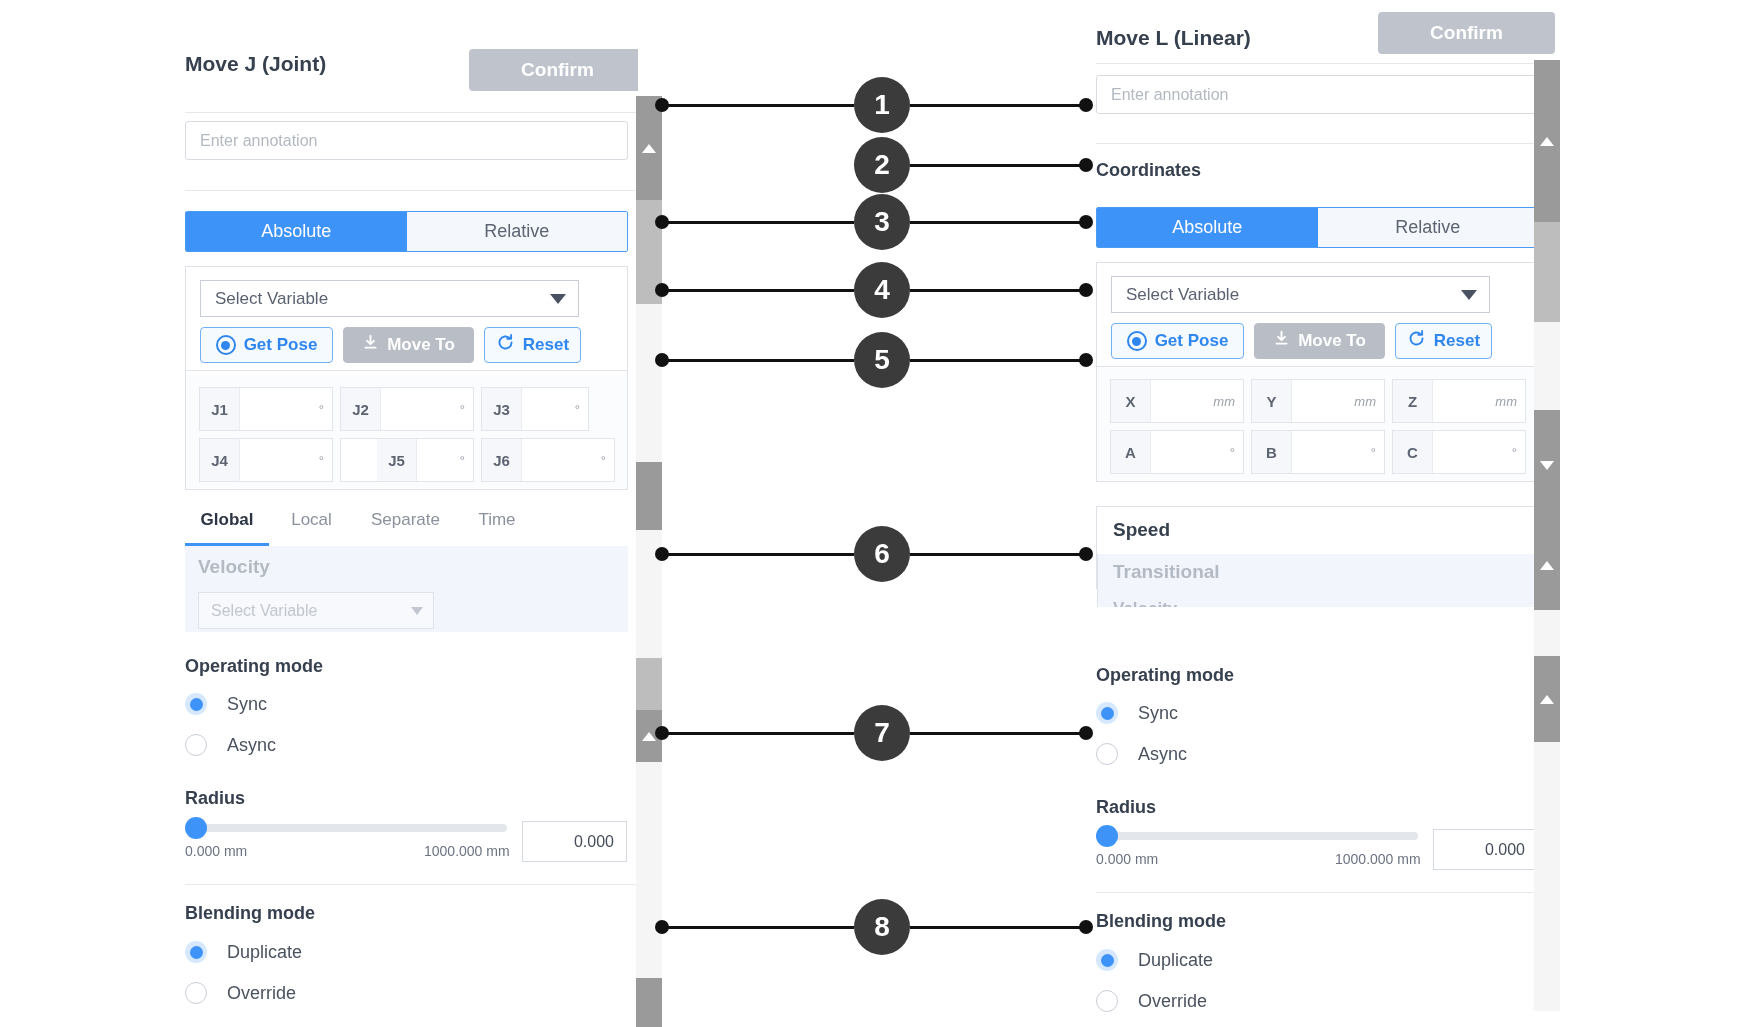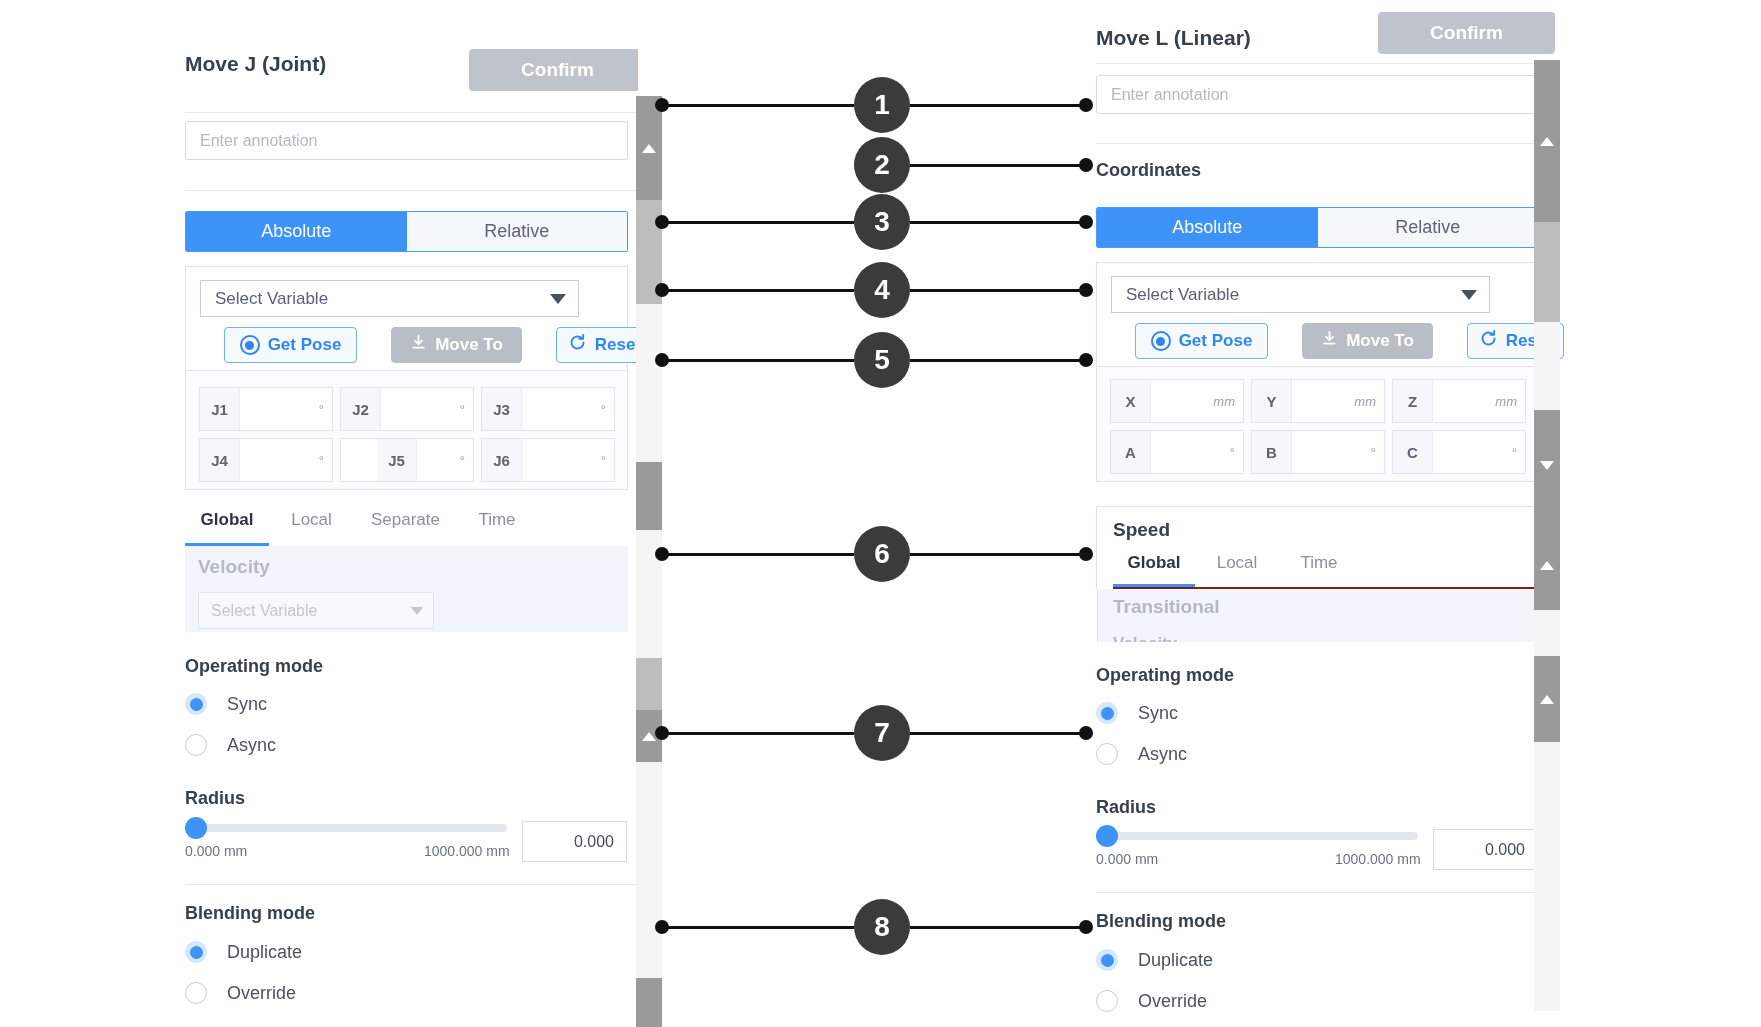--- a/index.html
+++ b/index.html
@@ -44,21 +44,21 @@
     padding:0 12px 0 14px;font-size:17px;color:#5a6170;
   }
   .caret{width:0;height:0;border-left:8px solid transparent;border-right:8px solid transparent;
     border-top:10px solid #4a5261;}
   .caret.sm{border-left:6px solid transparent;border-right:6px solid transparent;border-top:8px solid #4a5261;}
   .caret.gray{border-top-color:#c3c8d0;}
 
   .btnrow{display:flex;}
   .actbtn{
     display:flex;align-items:center;justify-content:center;gap:8px;
-    border-radius:4px;box-sizing:border-box;font-size:17px;font-weight:bold;margin-left:24px;
+    border-radius:4px;box-sizing:border-box;font-size:17px;font-weight:bold;
   }
   .actbtn.outline{border:1px solid #6fb0f7;background:#f5faff;color:#2f86ef;}
   .actbtn.disabled{background:#b9bec6;color:#fff;border:1px solid #b9bec6;}
 
   .radio-ic{width:20px;height:20px;border-radius:50%;border:2px solid #2f86ef;
     box-sizing:border-box;display:flex;align-items:center;justify-content:center;}
   .radio-ic i{width:9px;height:9px;border-radius:50%;background:#2f86ef;display:block;}
 
   .jgrid{display:flex;flex-wrap:wrap;}
   .jcell{display:flex;box-sizing:border-box;border:1px solid #e2e6ec;background:#fff;}
@@ -174,21 +174,21 @@
   <div class="varcard" style="position:absolute;left:185px;top:375px;width:443px;height:115px;background:#fbfcfe;border-top:none;">
     <div class="jgrid" id="joint-grid" style="position:absolute;left:13px;top:12px;width:418px;gap:7px;">
         <div class="jcell" style="width: 134px; height: 44px;">
           <div class="jlab">J1</div>
           <div class="junit">°</div>
         </div>
         <div class="jcell" style="width: 134px; height: 44px;">
           <div class="jlab">J2</div>
           <div class="junit">°</div>
         </div>
-        <div class="jcell" style="width: 134px; height: 44px;">
+        <div class="jcell" style="width: 108px; height: 44px;">
           <div class="jlab">J3</div>
           <div class="junit">°</div>
         </div>
         <div class="jcell" style="width: 134px; height: 44px;">
           <div class="jlab">J4</div>
           <div class="junit">°</div>
         </div>
         <div class="jcell" style="width: 134px; height: 44px; padding-left: 36px;">
           <div class="jlab">J5</div>
           <div class="junit">°</div>
@@ -350,21 +350,21 @@
   </div>
 
   <div class="varcard" style="position:absolute;left:31px;top:506px;width:443px;height:83px;border-bottom:none;">
     <div class="spd-title" style="position:absolute;left:16px;top:12px;">Speed</div>
     <div class="tabs" style="position:absolute;left:16px;top:46px;width:427px;height:34px;">
       <div class="tab active" style="width:82px;text-align:center;">Global</div>
       <div class="tab" style="width:84px;text-align:center;">Local</div>
       <div class="tab" style="width:80px;text-align:center;">Time</div>
     </div>
   </div>
-  <div class="fadebox" style="position:absolute;left:32px;top:589px;width:441px;height:53px;overflow:hidden;border-left:1px solid #dfe2e7;border-right:1px solid #dfe2e7;box-sizing:border-box;">
+  <div class="fadebox" style="position:absolute;left:32px;top:554px;width:441px;height:53px;overflow:hidden;border-left:1px solid #dfe2e7;border-right:1px solid #dfe2e7;box-sizing:border-box;">
     <div class="fade-label" style="position:absolute;left:15px;top:7px;">Transitional</div>
     <div class="fade-label" style="position:absolute;left:15px;top:45px;font-size:17px;">Velocity</div>
   </div>
 
   <div class="h-lbl" style="position:absolute;left:31px;top:665px;">Operating mode</div>
 
   <div class="radio-row" style="position:absolute;left:31px;top:702px;">
     <span class="rdo on">
         <i></i>
       </span>

